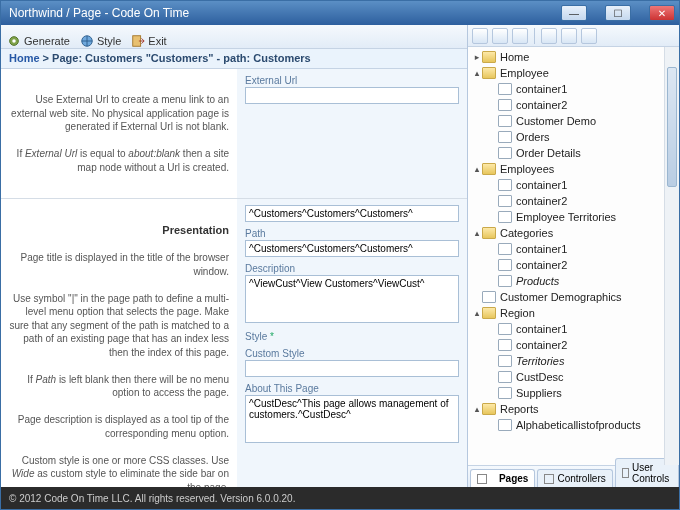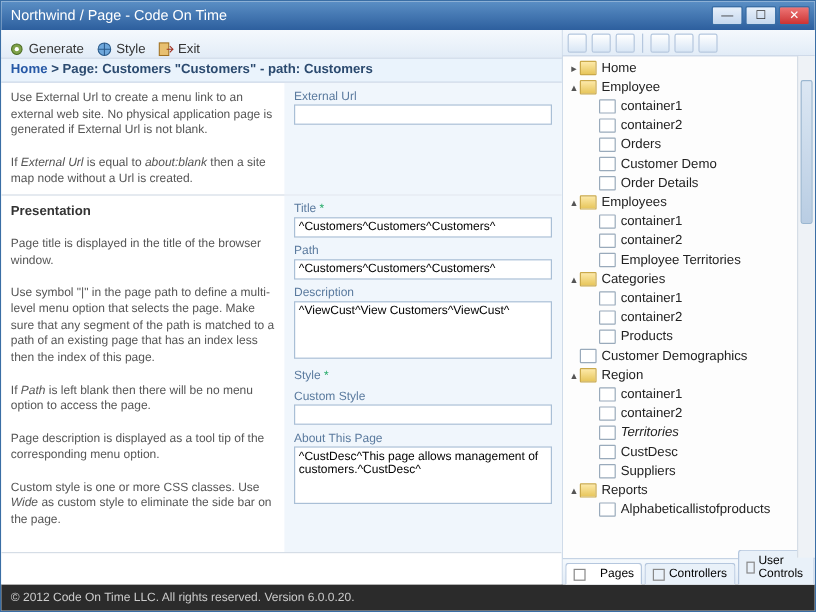--- a/index.html
+++ b/index.html
@@ -1,30 +1,30 @@
 <!DOCTYPE html>
 <html><head>
 <meta charset="utf-8">
 <style>
 * { box-sizing: border-box; margin: 0; padding: 0; font-family: "Segoe UI", Tahoma, sans-serif; }
 body { width: 680px; height: 510px; background: #fff; font-size: 11px; overflow: hidden; border: 1px solid #3a6ea5; }
-.titlebar { height: 24px; background: linear-gradient(#5b8fc5,#2d5f9e); display: flex; align-items: center; padding: 0 4px; color: #fff; }
+.titlebar { height: 24px; background: linear-gradient(#5b8fc5,#2d5f9e); display: flex; align-items: center; padding: 0 4px; color: #fff; gap: 16px; }
 .titlebar .title { flex: 1; font-size: 12px; padding-left: 4px; }
 .titlebar .wbtn { width: 26px; height: 16px; margin-left: 2px; background: linear-gradient(#e8f0fa,#c5d8ee); border: 1px solid #3a6ea5; border-radius: 2px; display: flex; align-items: center; justify-content: center; font-size: 10px; color: #333; }
 .titlebar .wbtn.close { background: linear-gradient(#e77,#c33); color: #fff; }
 .main { display: flex; height: 462px; }
 .left { width: 490px; display: flex; flex-direction: column; border-right: 1px solid #b5c7de; }
 .toolbar { height: 24px; background: linear-gradient(#f5f9fd,#e2ecf7); border-bottom: 1px solid #c5d3e4; display: flex; align-items: flex-end; padding: 0 6px; gap: 10px; }
 .toolbar .tbtn { display: flex; align-items: center; gap: 3px; color: #333; cursor: pointer; }
 .toolbar .ticon { width: 14px; height: 14px; display: inline-block; }
 .breadcrumb { height: 20px; background: #eaf3fc; border-bottom: 1px solid #c5d3e4; padding: 3px 8px; font-weight: bold; color: #2b4a6f; font-size: 11px; }
 .breadcrumb a { color: #2658a6; text-decoration: none; }
 .form-scroll { flex: 1; overflow-y: auto; background: #fff; font-size: 10px; color: #555; position: relative; }
 .section { display: flex; border-bottom: 1px solid #d5dde6; }
-.section .desc { width: 236px; padding: 6px 8px; line-height: 1.35; }
+.section .desc { width: 236px; padding: 24px 8px; line-height: 1.35; text-align: right; }
 .section .desc b { color: #333; font-size: 11px; }
 .section .fields { flex: 1; padding: 6px 8px; background: #f0f6fc; }
 .fld { margin-bottom: 6px; }
 .fld label { display: block; color: #5a7a9e; font-size: 10px; margin-bottom: 1px; }
 .fld input[type=text], .fld textarea, .fld select { width: 100%; border: 1px solid #a9bfd6; padding: 2px 3px; font-size: 10px; background: #fff; }
 .fld textarea { height: 48px; resize: none; }
 .fld select { width: 110px; }
 .req::after { content: " *"; color: #2a6; }
 .right { flex: 1; display: flex; flex-direction: column; background: #fdfdfd; }
 .right-toolbar { height: 22px; background: linear-gradient(#f5f9fd,#e2ecf7); border-bottom: 1px solid #c5d3e4; display: flex; align-items: center; padding: 0 4px; gap: 4px; }
@@ -33,21 +33,21 @@
 .tnode { display: flex; align-items: center; height: 16px; padding-left: 4px; white-space: nowrap; cursor: pointer; }
 .tw { display: inline-block; width: 10px; text-align: center; color: #555; font-size: 9px; }
 .ficon { width: 14px; height: 12px; display: inline-block; margin-right: 2px; }
 .folder { background: linear-gradient(#fde9a8,#e7c65c); border: 1px solid #caa94a; border-radius: 1px; }
 .page { background: #fff; border: 1px solid #9ab; border-radius: 1px; position: relative; }
 .lbl { padding-left: 2px; }
 .tree-scrollbar { position: absolute; right: 0; top: 0; width: 15px; height: 100%; background: #eef2f6; border-left: 1px solid #d5dde6; }
 .tree-scrollbar .thumb { position: absolute; left: 2px; right: 2px; top: 20px; height: 120px; background: linear-gradient(#dce7f3,#b9cde3); border: 1px solid #9ab6d0; border-radius: 2px; }
 .tabs { height: 22px; background: linear-gradient(#f5f9fd,#e2ecf7); border-top: 1px solid #c5d3e4; display: flex; align-items: flex-end; font-size: 10px; }
 .tabs .tab { padding: 3px 6px; border: 1px solid #b5c7de; border-bottom: none; margin-left: 2px; background: #e9f1f9; border-radius: 3px 3px 0 0; display: flex; align-items: center; gap: 3px; cursor: pointer; }
-.tabs .tab.active { background: #fff; font-weight: normal; gap: 12px; }
+.tabs .tab.active { background: #fff; font-weight: bold; gap: 12px; }
 .tabicon { width: 10px; height: 10px; display: inline-block; border: 1px solid #888; }
 .footer { height: 22px; background: #2b2b2b; color: #ccc; font-size: 10px; display: flex; align-items: center; padding: 0 8px; }
 i { font-style: italic; }
 </style>
 </head>
 <body>
 
 <div class="titlebar">
   <span class="title">Northwind / Page - Code On Time</span>
   <span class="wbtn">—</span>
@@ -102,21 +102,21 @@
         <div class="desc">
           <b>Presentation</b><br><br>
           <span>Page title is displayed in the title of the browser window.</span><br><br>
           <span>Use symbol "|" in the page path to define a multi-level menu option that selects the page. Make sure that any segment of the path is matched to a path of an existing page that has an index less then the index of this page.</span><br><br>
           <span>If </span><i>Path</i><span> is left blank then there will be no menu option to access the page.</span><br><br>
           <span>Page description is displayed as a tool tip of the corresponding menu option.</span><br><br>
           <span>Custom style is one or more CSS classes. Use </span><i>Wide</i><span> as custom style to eliminate the side bar on the page.</span><br><br>
           
         </div>
         <div class="fields">
-          <div class="fld"><label class="req">Title</label>
+          <div class="fld">
             <input type="text" value="^Customers^Customers^Customers^" style=""></div>
           <div class="fld"><label>Path</label>
             <input type="text" value="^Customers^Customers^Customers^" style=""></div>
           <div class="fld"><label>Description</label>
             <textarea style="">^ViewCust^View Customers^ViewCust^</textarea></div>
           <div class="fld"><label class="req">Style</label>
             </div>
           <div class="fld"><label>Custom Style</label>
             <input type="text" value="" style=""></div>
           <div class="fld"><label>About This Page</label>
@@ -154,30 +154,30 @@
           <span class="lbl">container1</span>
         </div>
         <div class="tnode" style="padding-left: 20px;">
           <span class="tw"></span>
           <span class="ficon page"></span>
           <span class="lbl">container2</span>
         </div>
         <div class="tnode" style="padding-left: 20px;">
           <span class="tw"></span>
           <span class="ficon page"></span>
+          <span class="lbl">Customer Demo</span>
+        </div>
+        <div class="tnode" style="padding-left: 20px;">
+          <span class="tw"></span>
+          <span class="ficon page"></span>
           <span class="lbl">Orders</span>
         </div>
         <div class="tnode" style="padding-left: 20px;">
           <span class="tw"></span>
           <span class="ficon page"></span>
-          <span class="lbl">Customer Demo</span>
-        </div>
-        <div class="tnode" style="padding-left: 20px;">
-          <span class="tw"></span>
-          <span class="ficon page"></span>
           <span class="lbl">Order Details</span>
         </div>
         <div class="tnode" style="padding-left: 4px;">
           <span class="tw">▴</span>
           <span class="ficon folder"></span>
           <span class="lbl">Employees</span>
         </div>
         <div class="tnode" style="padding-left: 20px;">
           <span class="tw"></span>
           <span class="ficon page"></span>
@@ -201,21 +201,21 @@
         <div class="tnode" style="padding-left: 20px;">
           <span class="tw"></span>
           <span class="ficon page"></span>
           <span class="lbl">container1</span>
         </div>
         <div class="tnode" style="padding-left: 20px;">
           <span class="tw"></span>
           <span class="ficon page"></span>
           <span class="lbl">container2</span>
         </div>
-        <div class="tnode" style="padding-left: 20px;">
+        <div class="tnode" style="padding-left: 20px; font-style: italic;">
           <span class="tw"></span>
           <span class="ficon page"></span>
           <span class="lbl">Products</span>
         </div>
         <div class="tnode" style="padding-left: 4px;">
           <span class="tw"></span>
           <span class="ficon page"></span>
           <span class="lbl">Customer Demographics</span>
         </div>
         <div class="tnode" style="padding-left: 4px;">

